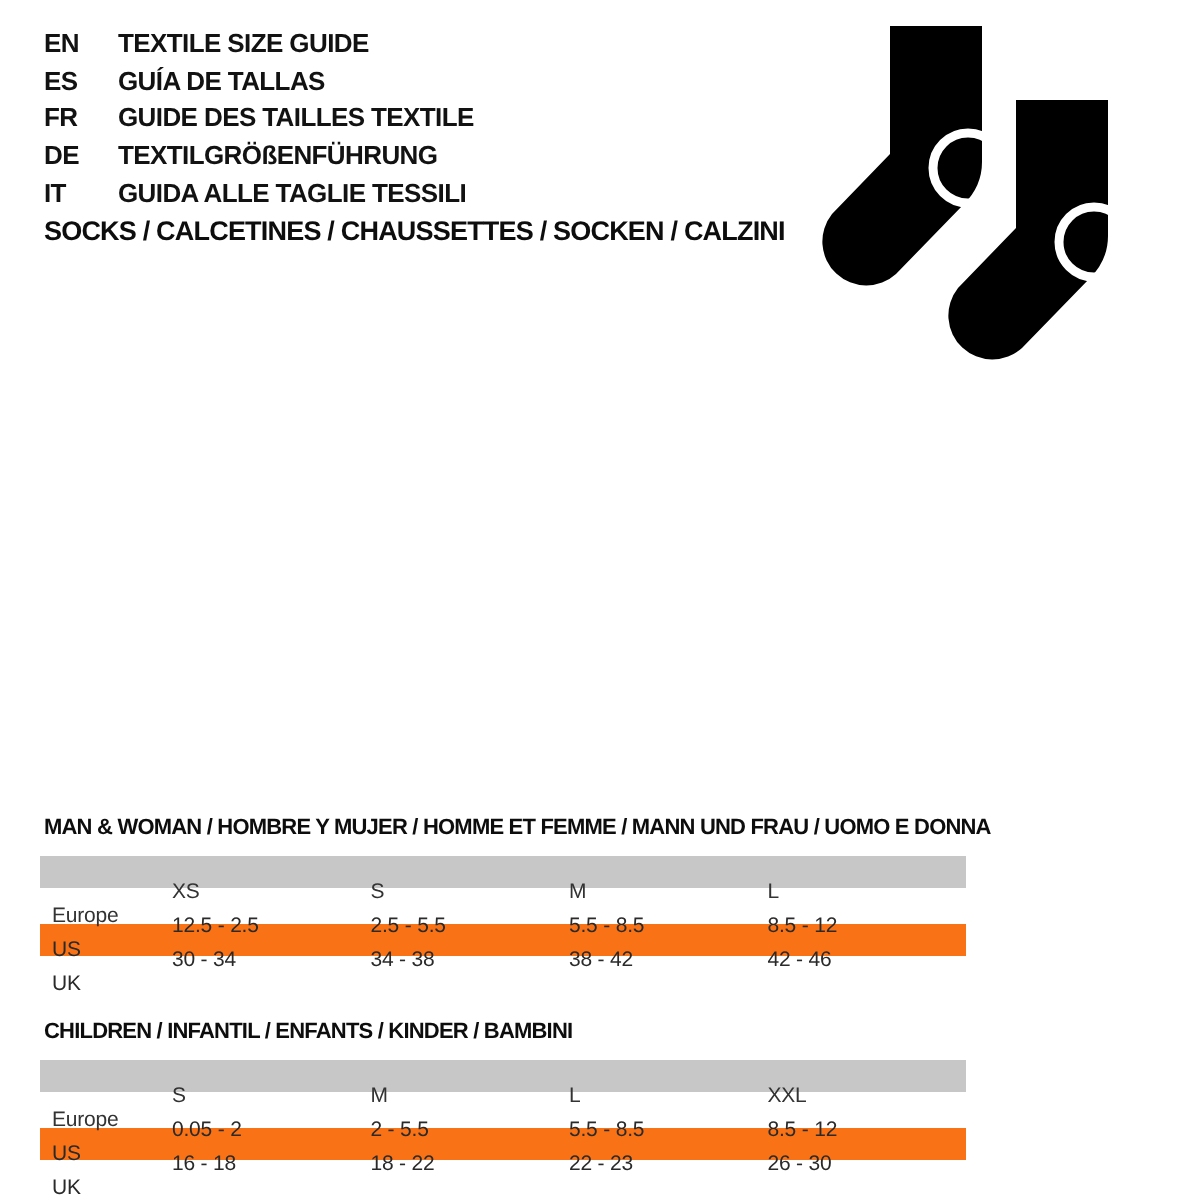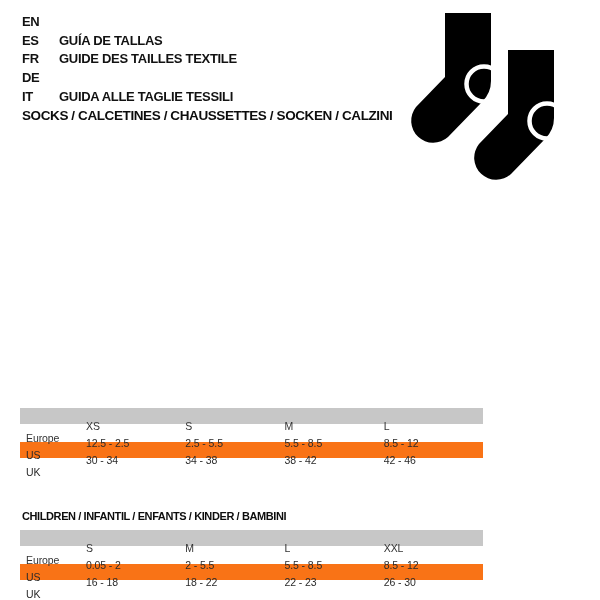--- a/index.html
+++ b/index.html
@@ -47,31 +47,33 @@
   .t-row.alt  { background:#f97316; }
   .cell { text-align:left; white-space:nowrap; }
   .cell.region { text-align:left; padding-left:6px;margin-top:24px; }
 </style>
 </head>
 <body>
 
 <div class="lang-list">
   <div class="lang-row">
     <span class="lang-code">EN</span>
+    <span class="lang-label">TEXTILE SIZE GUIDE</span>
   </div>
   <div class="lang-row">
     <span class="lang-code">ES</span>
     <span class="lang-label">GUÍA DE TALLAS</span>
   </div>
   <div class="lang-row">
     <span class="lang-code">FR</span>
     <span class="lang-label">GUIDE DES TAILLES TEXTILE</span>
   </div>
   <div class="lang-row">
     <span class="lang-code">DE</span>
+    <span class="lang-label">TEXTILGRÖßENFÜHRUNG</span>
   </div>
   <div class="lang-row">
     <span class="lang-code">IT</span>
     <span class="lang-label">GUIDA ALLE TAGLIE TESSILI</span>
   </div>
 </div>
 
 <div class="product-line">SOCKS / CALCETINES / CHAUSSETTES / SOCKEN / CALZINI</div>
 
 <svg class="socks-svg" width="170" height="185" viewBox="400 5 170 185" xmlns="http://www.w3.org/2000/svg">
@@ -81,20 +83,21 @@
     <circle cx="484" cy="84" r="17.5" fill="none" stroke="#fff" stroke-width="4.5"></circle>
   </g>
 
   <g transform="translate(63,37)">
     <path d="M445,13 H491 V81 Q491,93 482,102 L448,137 A22,22 0 0 1 416,107 L445,77 Z" fill="#000" stroke="#fff" stroke-width="9" paint-order="stroke" stroke-linejoin="round"></path>
     <circle cx="484" cy="84" r="17.5" fill="none" stroke="#fff" stroke-width="4.5"></circle>
   </g>
 </svg>
 
 <div class="size-table adults">
+  <div class="tbl-title">MAN &amp; WOMAN / HOMBRE Y MUJER / HOMME ET FEMME / MANN UND FRAU / UOMO E DONNA</div>
   <div class="t-row head">
     <span class="cell region">Europe</span>
     <span class="cell">XS</span>
     <span class="cell">S</span>
     <span class="cell">M</span>
     <span class="cell">L</span>
   </div>
   <div class="t-row">
     <span class="cell region">US</span>
     <span class="cell">12.5 - 2.5</span>

